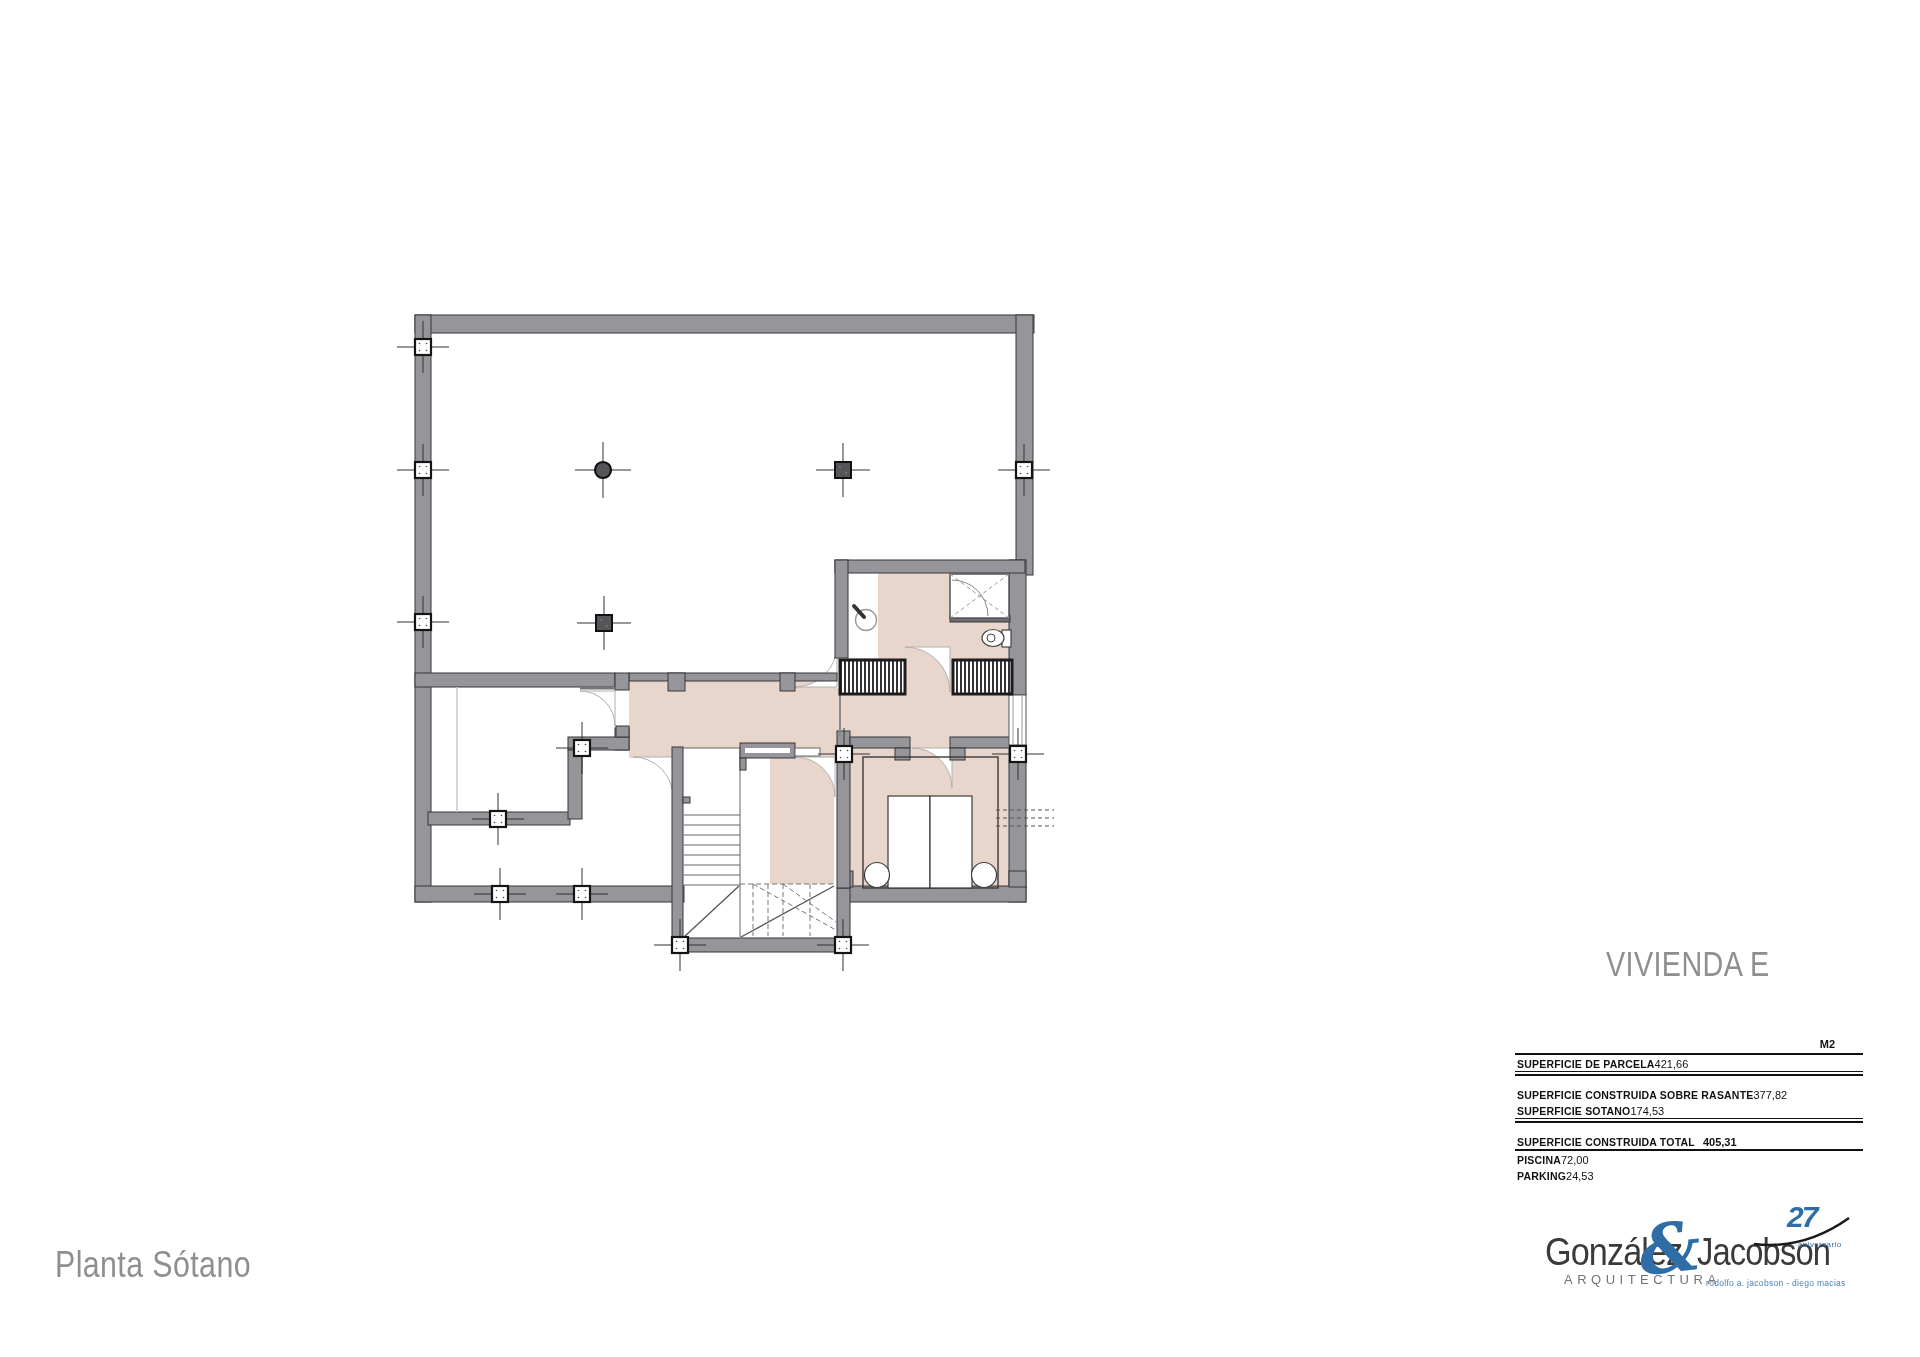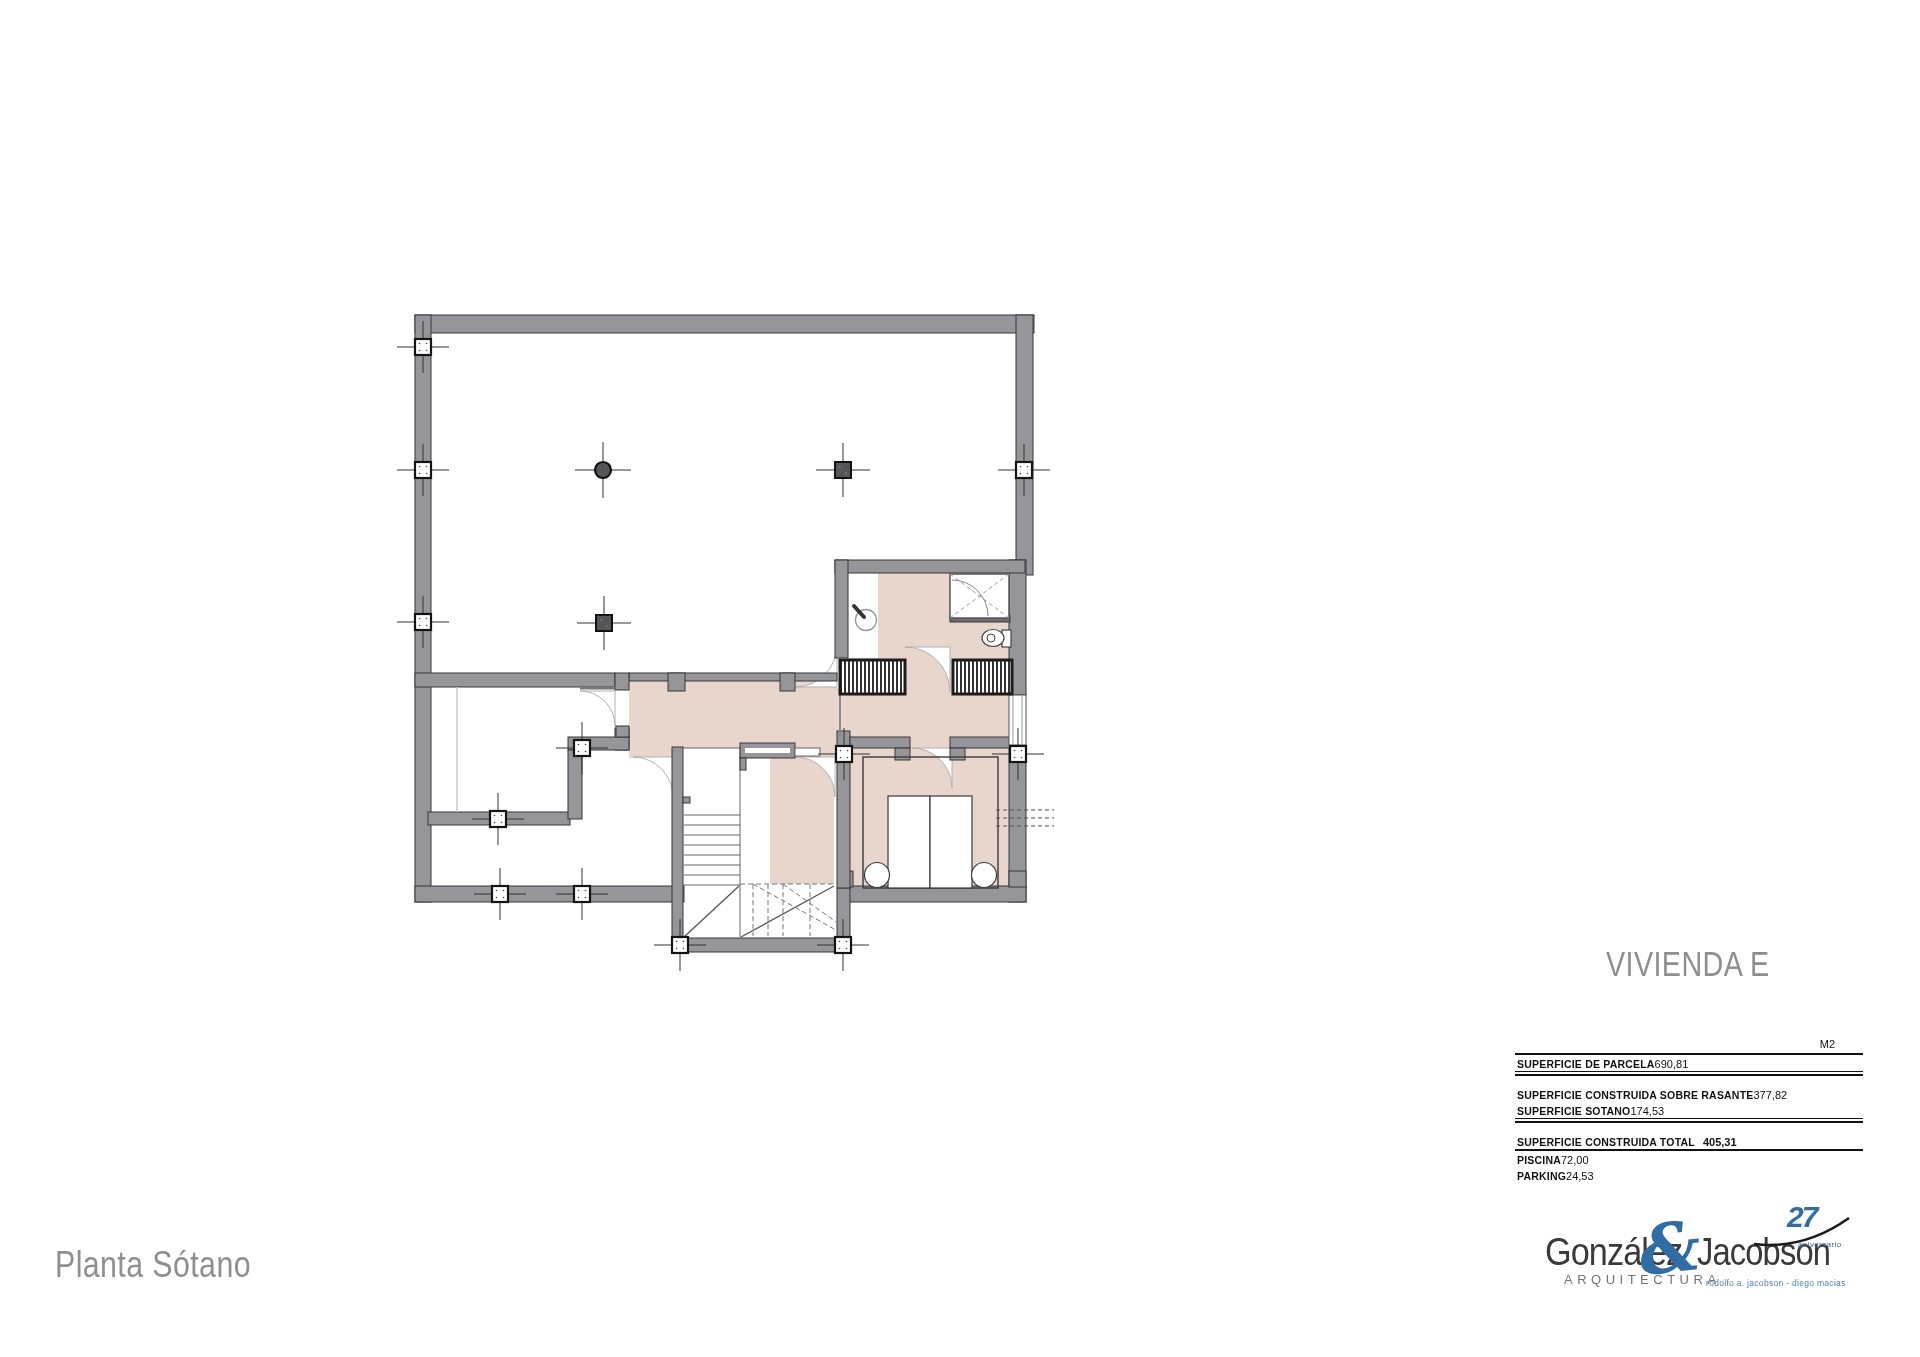--- a/index.html
+++ b/index.html
@@ -5,21 +5,21 @@
   html,body{margin:0;padding:0;background:#ffffff;width:1920px;height:1357px;
     font-family:"Liberation Sans",sans-serif;overflow:hidden;position:relative;}
   .sheet{position:absolute;inset:0;background:#fff;}
   
   .caption{position:absolute;color:#8f8f8f;font-size:37px;letter-spacing:.5px;
     transform:scaleX(.82);transform-origin:left top;white-space:nowrap;}
   #vivienda{left:1606px;top:944px;font-size:35px;}
   #planta{left:55px;top:1244px;}
   
   .areas{position:absolute;left:1515px;top:1038px;width:348px;color:#111;}
-  .areas .m2{text-align:right;padding-right:28px;font-size:11px;font-weight:normal;height:15px;}
+  .areas .m2{text-align:right;padding-right:28px;font-size:11px;font-weight:bold;height:15px;}
   .areas .ln{border-top:1px solid #111;}
   .areas .ln.thick{border-top:2.5px solid #111;}
   .areas .row{display:flex;justify-content:flex-start;align-items:baseline;
     font-size:10.5px;padding:2.5px 0 1.5px 2px;}
   .areas .row .lab{font-weight:bold;letter-spacing:.2px;}
   .areas .row .val{padding-right:26px;font-size:11px;}
   .areas .row.bold .val{font-weight:bold;margin-left:8px;}
   .areas .gap{height:10px;}
   .areas .tinygap{height:2px;}
   
@@ -233,21 +233,21 @@
   </svg>
 
   <div id="vivienda" class="caption">VIVIENDA E</div>
   <div id="planta" class="caption">Planta Sótano</div>
 
   <div class="areas">
     <div class="m2">M2</div>
     <div class="ln thick"></div>
     <div class="row">
       <span class="lab">SUPERFICIE DE PARCELA</span>
-      <span class="val">690,81</span>
+      <span class="val">421,66</span>
     </div>
     <div class="ln"></div>
       <div class="tinygap"></div>
       <div class="ln thick"></div>
     <div class="gap"></div>
     <div class="row">
       <span class="lab">SUPERFICIE CONSTRUIDA SOBRE RASANTE</span>
       <span class="val">377,82</span>
     </div>
     <div class="row">

